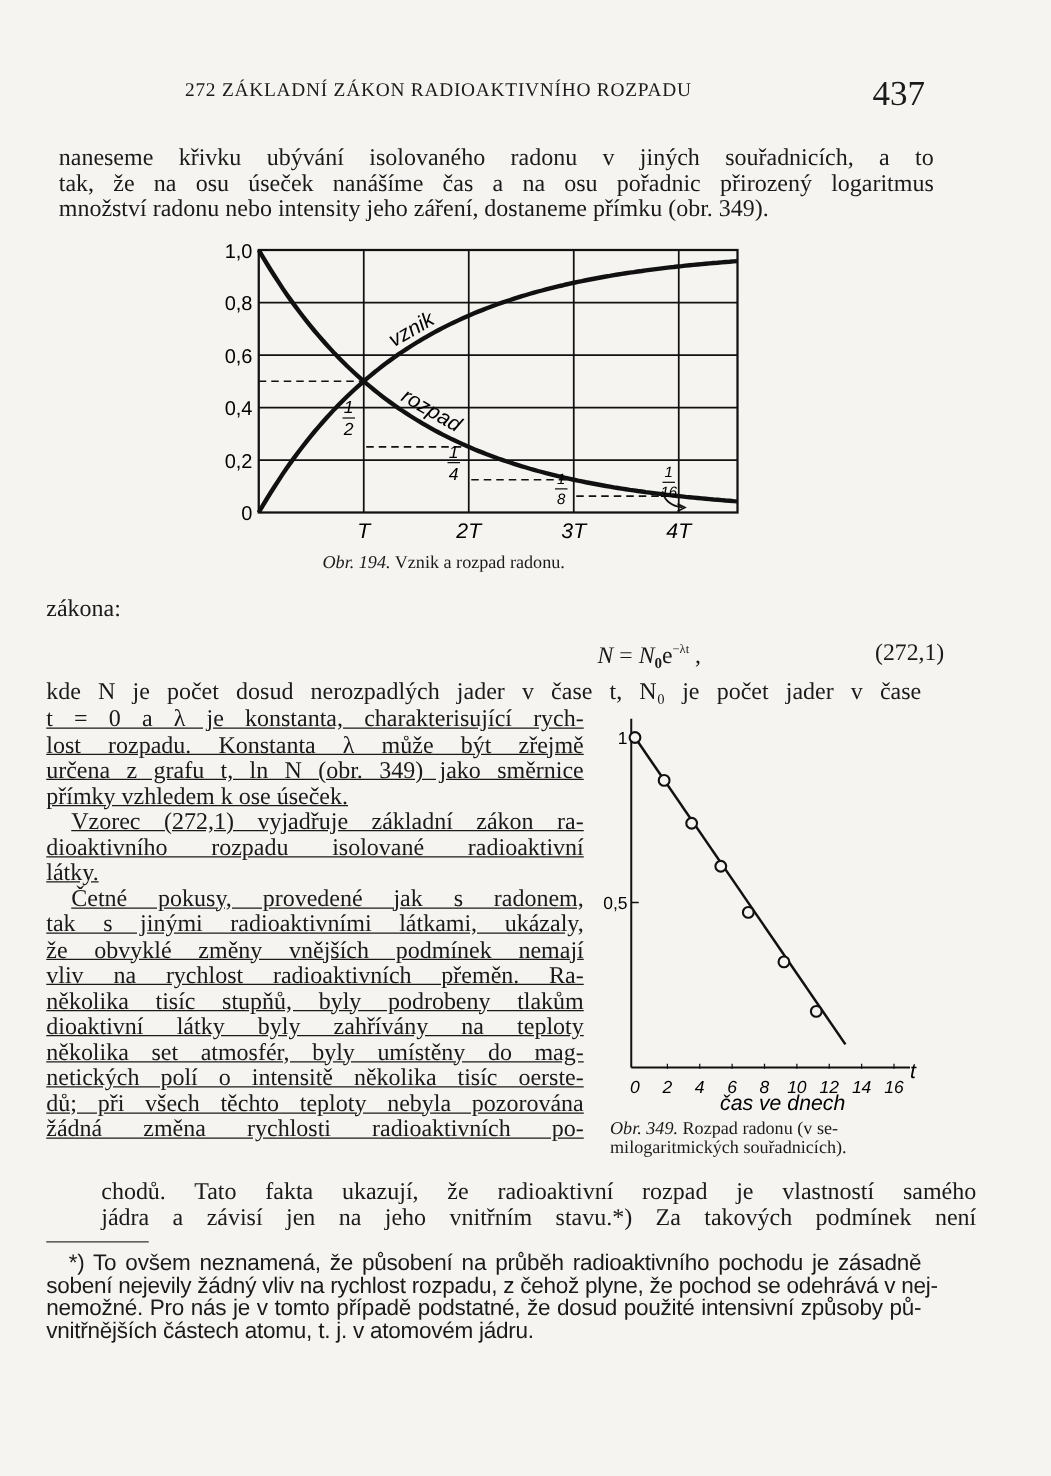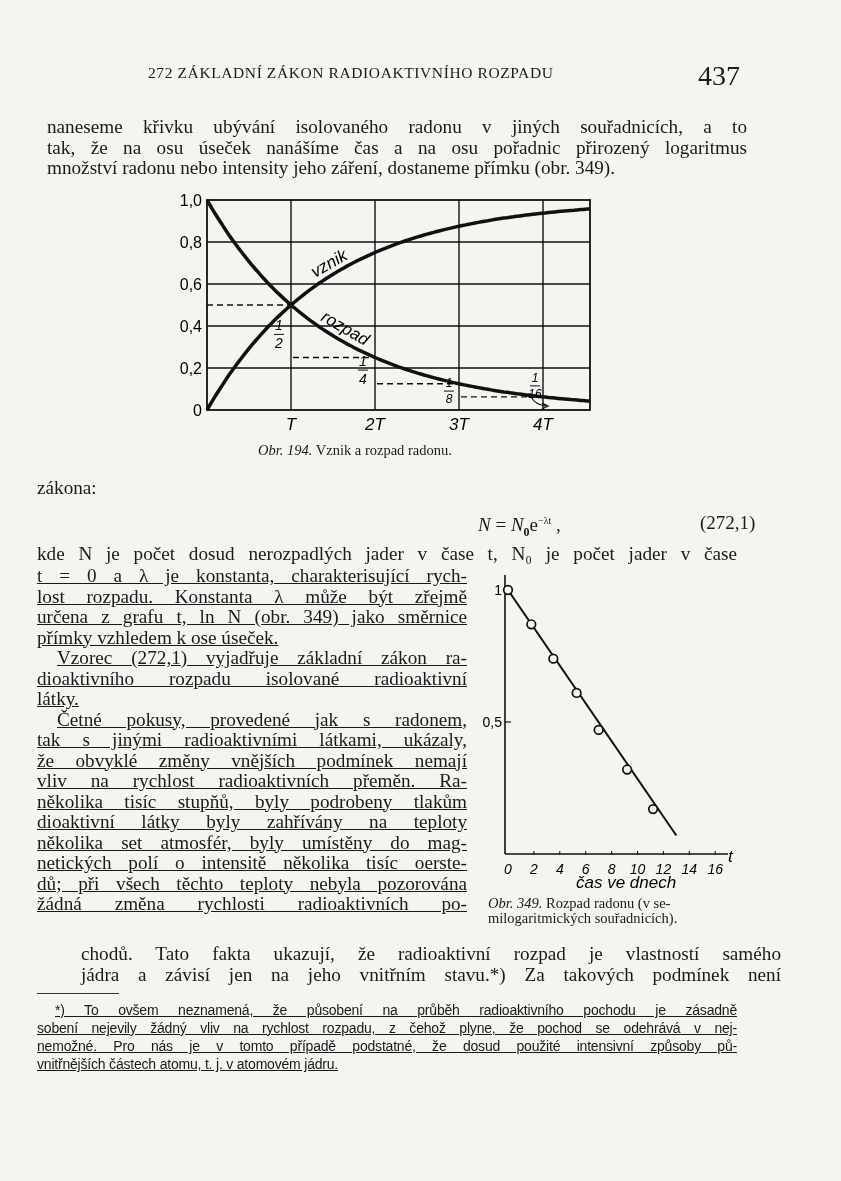--- a/index.html
+++ b/index.html
@@ -16,21 +16,21 @@
   .para .line.last { text-align-last: left; }
   .p1 { left: 37px; top: 117px; width: 700px; margin-left: 10px; }
   .p2 { left: 37px; top: 478px; width: 700px; }
   .formula { left: 478px; top: 514px; font-size: 19px; }
   .formula i { font-style: italic; }
   .eqnum { left: 700px; top: 512px; font-size: 19px; }
   .p3 { left: 37px; top: 544px; width: 700px; }
   .p4 { left: 37px; top: 566px; width: 430px; text-decoration: underline; }
   .p5 { left: 37px; top: 944px; width: 700px; margin-left: 44px; }
   .fnrule { left: 37px; top: 993px; width: 82px; height: 1px; background: #333; }
-  .footnote { left: 37px; top: 1001px; width: 700px; font-size: 14px; line-height: 18px; font-family: "Liberation Sans", "DejaVu Sans", sans-serif; font-stretch: condensed; letter-spacing: -0.2px; text-decoration: underline; }
+  .footnote { left: 37px; top: 1001px; width: 700px; font-size: 18px; line-height: 18px; font-family: "Liberation Sans", "DejaVu Sans", sans-serif; font-stretch: condensed; letter-spacing: -0.2px; }
   .footnote .line { display: block; white-space: nowrap; text-align: justify; text-align-last: justify; }
   .footnote .line.last { text-align-last: left; }
   .caption { font-size: 14.5px; }
   .caption i { font-style: italic; }
   .cap348 { left: 258px; top: 442px; }
   .cap349 { left: 488px; top: 896px; width: 258px; line-height: 15px; }
   svg text { font-family: "Liberation Sans", "DejaVu Sans", sans-serif; }
 </style>
 </head>
 <body>

